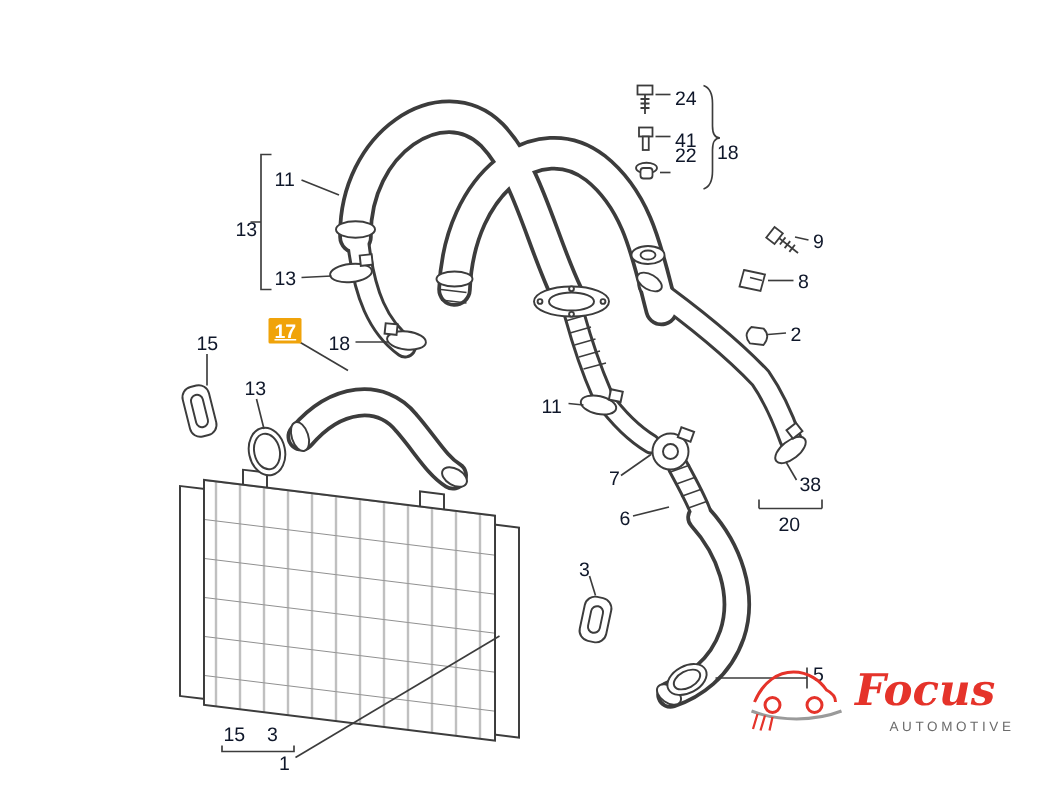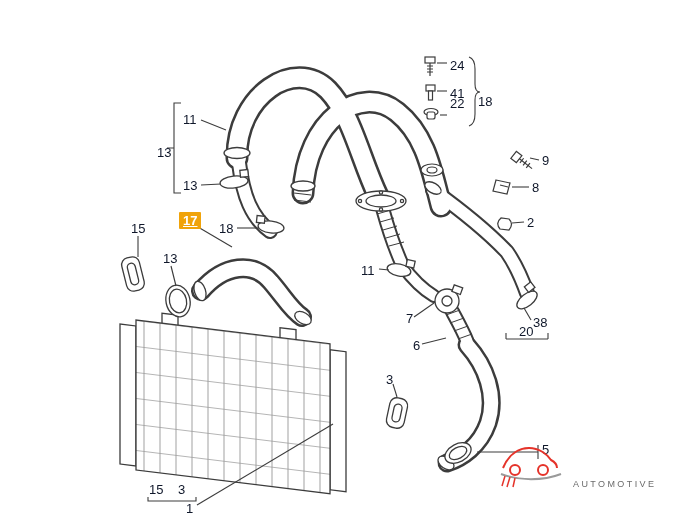--- a/index.html
+++ b/index.html
@@ -209,28 +209,29 @@
   <span class="part-label" style="left:413px;top:338px">6</span>
   <span class="part-label" style="left:386px;top:372px">3</span>
   <span class="part-label" style="left:450px;top:58px">24</span>
   <span class="part-label" style="left:450px;top:86px">41</span>
   <span class="part-label" style="left:450px;top:96px">22</span>
   <span class="part-label" style="left:478px;top:94px">18</span>
   <span class="part-label" style="left:542px;top:153px">9</span>
   <span class="part-label" style="left:532px;top:180px">8</span>
   <span class="part-label" style="left:527px;top:215px">2</span>
   <span class="part-label" style="left:533px;top:315px">38</span>
-  <span class="part-label" style="left:519px;top:324px">20</span>
+  <span class="part-label" style="left:519px;top:342px">20</span>
   <span class="part-label" style="left:542px;top:442px">5</span>
   <span class="part-label" style="left:149px;top:482px">15</span>
   <span class="part-label" style="left:178px;top:482px">3</span>
   <span class="part-label" style="left:186px;top:501px">1</span>
 
   <svg class="logo-car" width="66" height="50" viewBox="0 0 66 50">
     <path d="M6,28 C12,14 22,8 32,8 C42,8 50,14 54,20 C58,22 60,25 60,28" stroke="#E5332A" fill="none" stroke-width="2"></path>
     <circle cx="18" cy="30" r="5" stroke="#E5332A" fill="none" stroke-width="2"></circle>
     <circle cx="46" cy="30" r="5" stroke="#E5332A" fill="none" stroke-width="2"></circle>
     <path d="M4,34 C22,41 46,41 64,34" stroke="#9a9a9a" fill="none" stroke-width="2"></path>
     <path d="M8,36 l-3,10 M13,37 l-3,10 M18,38 l-2,9" stroke="#E5332A" fill="none" stroke-width="1.5"></path>
   </svg>
-  <span class="logo-sub" style="color: rgb(107, 107, 107);">AUTOMOTIVE</span>
+  <span class="logo-brand" style="color: rgb(229, 51, 42);">Focus</span>
+  <span class="logo-sub" style="color: rgb(107, 107, 107); margin-left: 20px;">AUTOMOTIVE</span>
 
 </div>
 
 </body></html>

